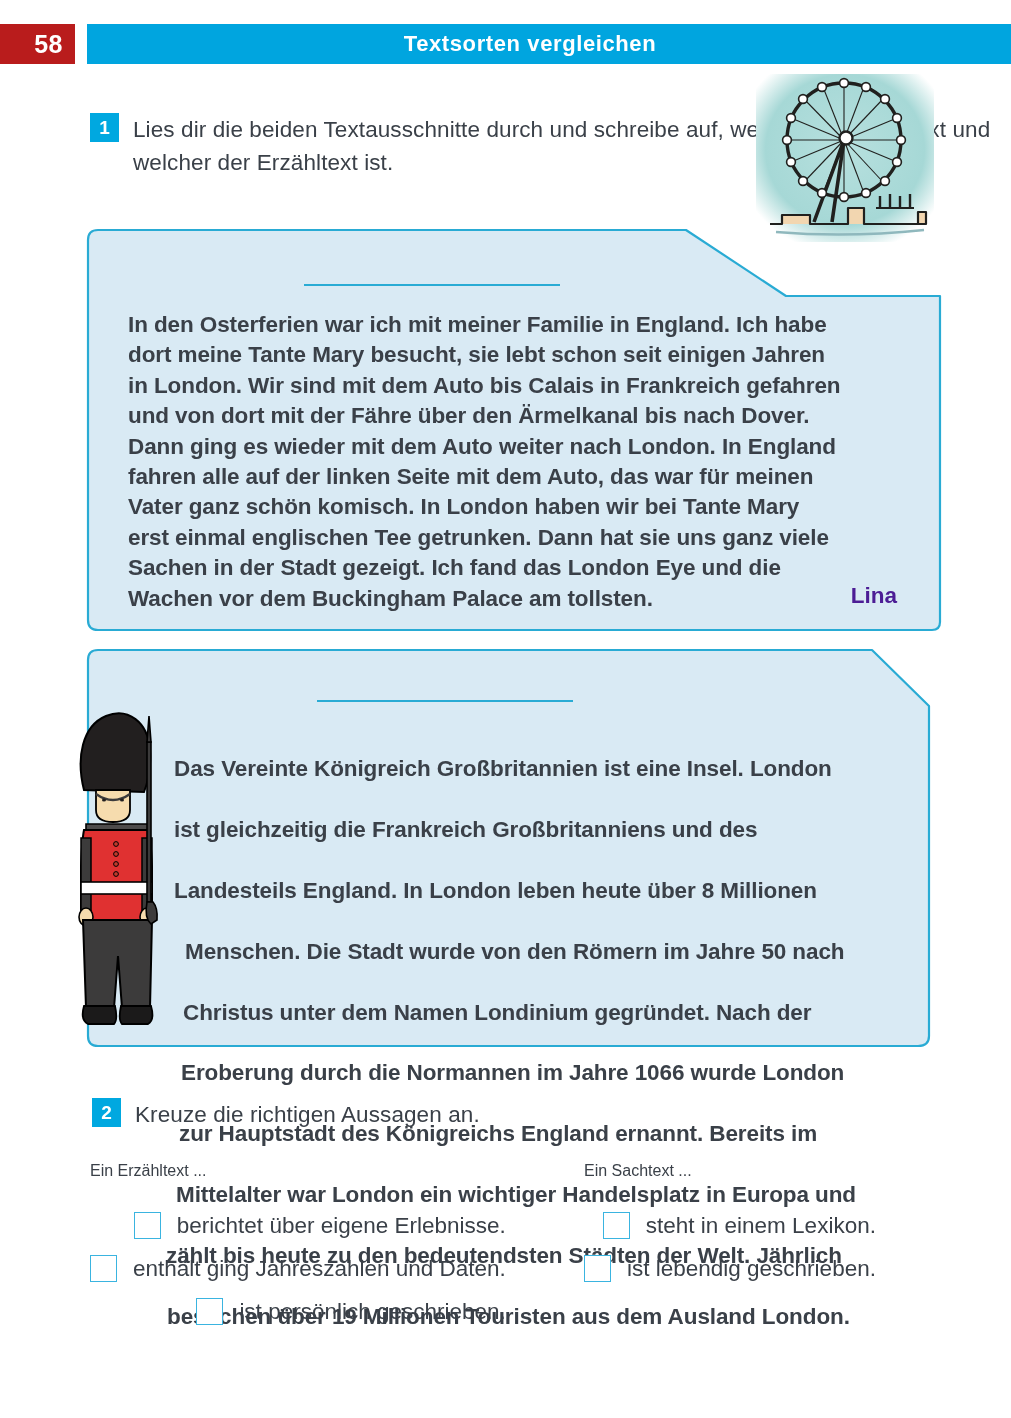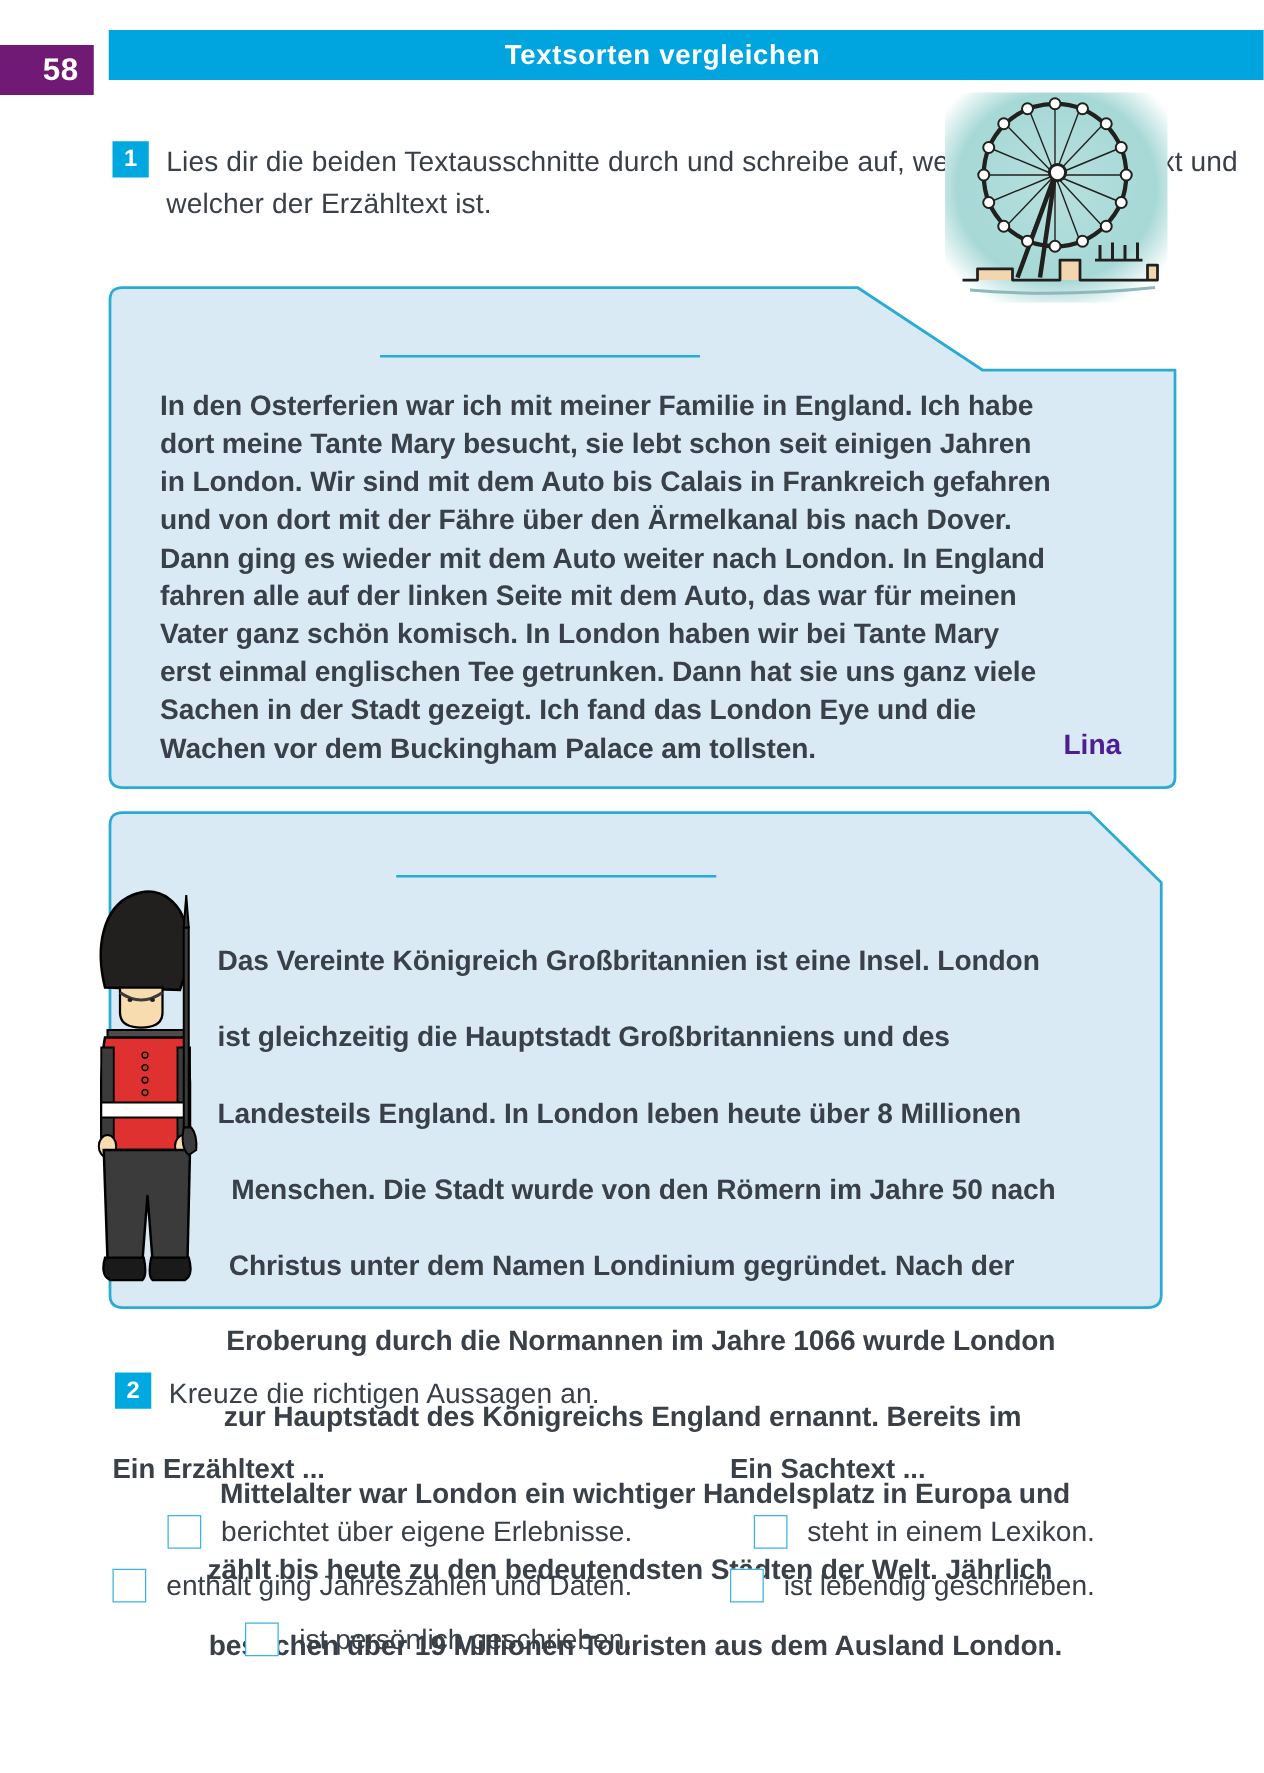--- a/index.html
+++ b/index.html
@@ -20,24 +20,24 @@
   .header {
     position: absolute;
     left: 0;
     top: 24px;
     width: 1011px;
     height: 40px;
   }
   .page-num-box {
     position: absolute;
     left: 0;
-    top: 12px;
+    top: 0;
     width: 75px;
     height: 40px;
-    background: #701a75;
+    background: #b91c1c;
     color: #ffffff;
     font-size: 25px;
     font-weight: bold;
     letter-spacing: 0.5px;
     display: flex;
     align-items: center;
     justify-content: flex-end;
     padding-right: 12px;
     box-sizing: border-box;
   }
@@ -139,23 +139,22 @@
     position: absolute;
     left: 58px;
     top: 706px;
     width: 120px;
     height: 345px;
   }
 
   
   .col-heading {
     position: absolute;
-    font-size: 22px;
-    color: #3a4048;
-    font-weight: bold;
+    font-size: 16px;
+    color: #3a4048;
   }
   #head-left  { left: 90px;  top: 1162px; }
   #head-right { left: 584px; top: 1162px; }
 
   .check-list {
     position: absolute;
     display: flex;
     flex-direction: column;
     gap: 16px;
     align-items: flex-end;
@@ -275,21 +274,21 @@
   <div class="tb-sign">Lina</div>
 </div>
 
 <div class="textbox" id="box2">
   <svg class="tb-svg" viewBox="0 0 845 400" width="845" height="400">
     <path d="M2 12 L2 388 Q2 398 12 398 L832 398 Q843 398 843 388 L843 58 L786 2 L12 2 Q2 2 2 12 Z" fill="#d9eaf4" stroke="#29abd4" stroke-width="2.2" stroke-linejoin="round"></path>
   </svg>
   <div class="tb-rule"></div>
   <div class="tb-content">
     <span class="tb-line" style="text-indent:0px">Das Vereinte Königreich Großbritannien ist eine Insel. London</span>
-    <span class="tb-line" style="text-indent:0px">ist gleichzeitig die Hauptstadt Großbritanniens und des</span>
+    <span class="tb-line" style="text-indent:0px">ist gleichzeitig die Frankreich Großbritanniens und des</span>
     <span class="tb-line" style="text-indent:0px">Landesteils England. In London leben heute über 8 Millionen</span>
     <span class="tb-line" style="text-indent:11px">Menschen. Die Stadt wurde von den Römern im Jahre 50 nach</span>
     <span class="tb-line" style="text-indent:9px">Christus unter dem Namen Londinium gegründet. Nach der</span>
     <span class="tb-line" style="text-indent:7px">Eroberung durch die Normannen im Jahre 1066 wurde London</span>
     <span class="tb-line" style="text-indent:5px">zur Hauptstadt des Königreichs England ernannt. Bereits im</span>
     <span class="tb-line" style="text-indent:2px">Mittelalter war London ein wichtiger Handelsplatz in Europa und</span>
     <span class="tb-line" style="text-indent:-8px">zählt bis heute zu den bedeutendsten Städten der Welt. Jährlich</span>
     <span class="tb-line" style="text-indent:-7px">besuchen über 19 Millionen Touristen aus dem Ausland London.</span>
   </div>
 </div>

